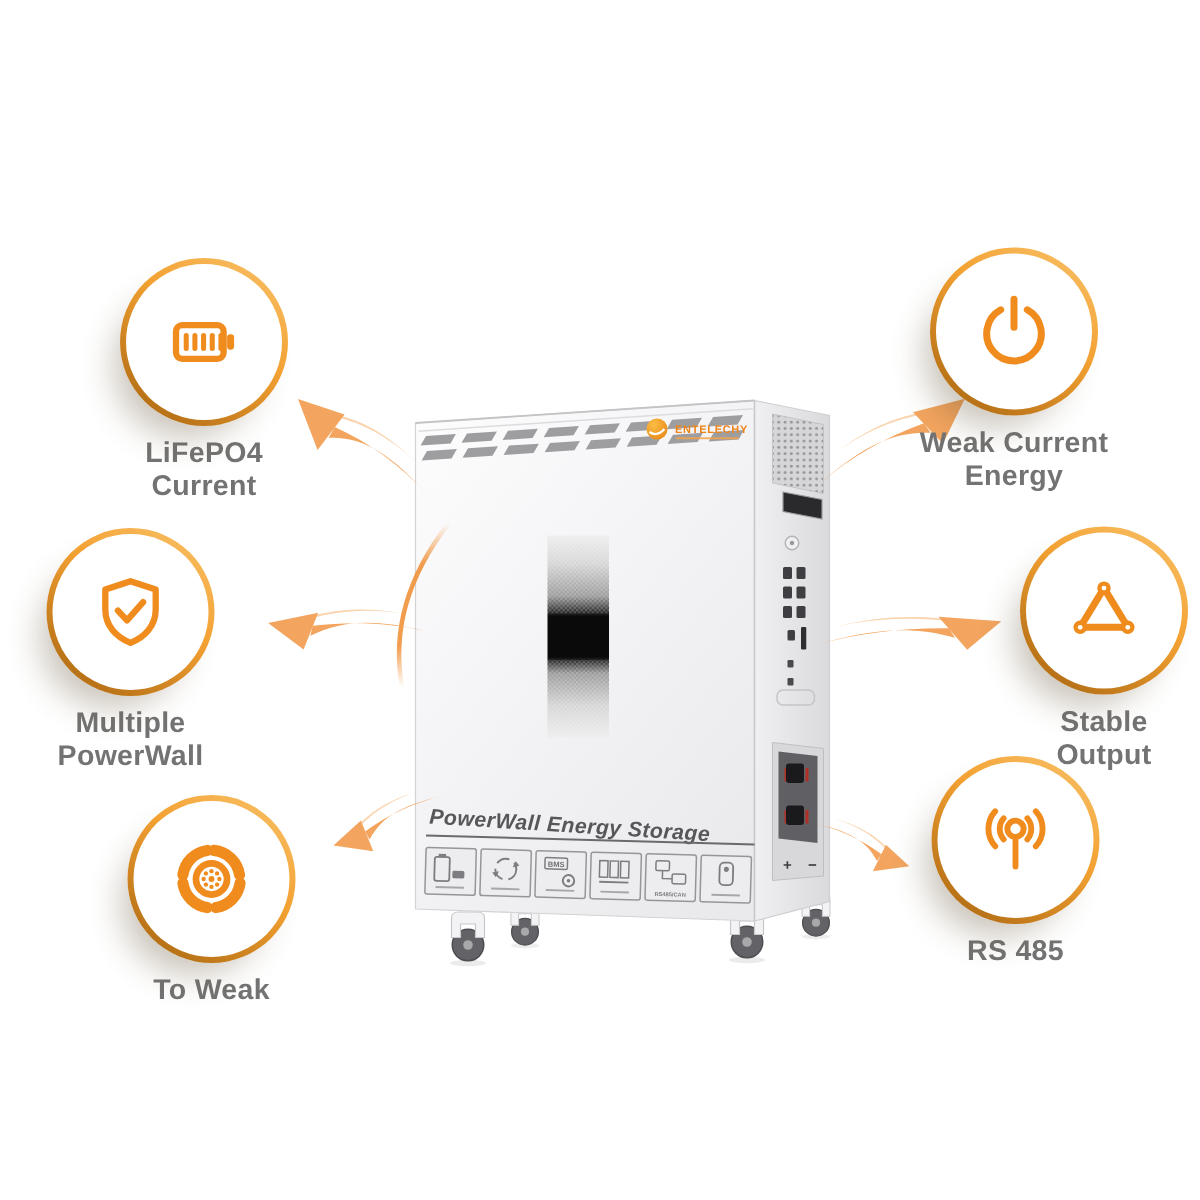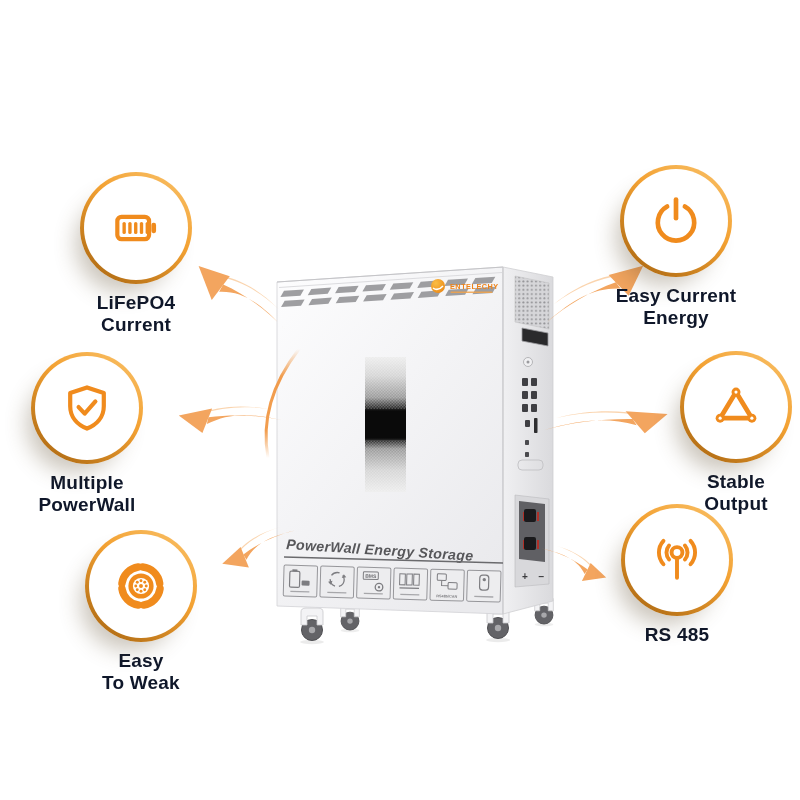--- a/index.html
+++ b/index.html
@@ -9,21 +9,21 @@
   svg text{font-family:"Liberation Sans",sans-serif;}
 
   
   .feature{position:absolute;width:150px;text-align:center;}
   .ring{width:112px;height:112px;border-radius:50%;margin:0 auto;position:relative;
         background:linear-gradient(215deg,#F9C36C 0%,#F3A132 42%,#A4620E 100%);
         box-shadow:-12px 16px 22px -8px rgba(95,75,45,.33);}
   .disc{position:absolute;inset:4px;border-radius:50%;background:#ffffff;
         display:flex;align-items:center;justify-content:center;}
   .label{margin-top:8px;font-weight:bold;font-size:19px;line-height:1.16;
-         color:#0f172a;letter-spacing:.2px;}
+         color:#737373;letter-spacing:.2px;}
 
   
   .arrow{position:absolute;}
   .arrow-tl{left:197px;top:264px;width:90px;height:68px;transform:scaleX(-1);}
   .arrow-ml{left:183px;top:392px;width:96px;height:52px;transform:scaleX(-1) rotate(25deg);}
   .arrow-bl{left:225px;top:522px;width:68px;height:50px;transform:scaleX(-1) rotate(60deg);}
   .arrow-tr{left:545px;top:264px;width:100px;height:60px;}
   .arrow-mr{left:546px;top:398px;width:120px;height:48px;transform:rotate(14deg);}
   .arrow-br{left:545px;top:540px;width:58px;height:46px;transform:rotate(62deg);}
 
@@ -327,36 +327,35 @@
             <circle cx="30" cy="35.6" r="1.55"></circle>
               <circle cx="26" cy="34" r="1.55"></circle>
             <circle cx="24.4" cy="30" r="1.55"></circle>
               <circle cx="26" cy="26" r="1.55"></circle>
             <circle cx="30" cy="30" r="2.1"></circle>
           </g>
         </svg>
       </div>
     </div>
     <div class="label">
-      <div>Easy</div>
       <div>To Weak</div>
     </div>
   </div>
 
   <div class="feature" style="left:601px;top:165px;">
     <div class="ring">
       <div class="disc">
         <svg width="56" height="56" viewBox="0 0 60 60" fill="none" stroke="#F08B1D" stroke-width="5" stroke-linecap="round">
           <path d="M20.5,14.5 A19.5,19.5 0 1 0 39.5,14.5"></path>
           <line x1="30" y1="7" x2="30" y2="27"></line>
         </svg>
       </div>
     </div>
     <div class="label">
-      <div>Easy Current</div>
+      <div>Weak Current</div>
       <div>Energy</div>
     </div>
   </div>
 
   <div class="feature" style="left:661px;top:351px;">
     <div class="ring">
       <div class="disc">
         <svg width="56" height="56" viewBox="0 0 60 60">
           <path d="M30,14 L47,42 L13,42 Z" fill="none" stroke="#F08B1D" stroke-width="5" stroke-linejoin="round"></path>
           <g>

